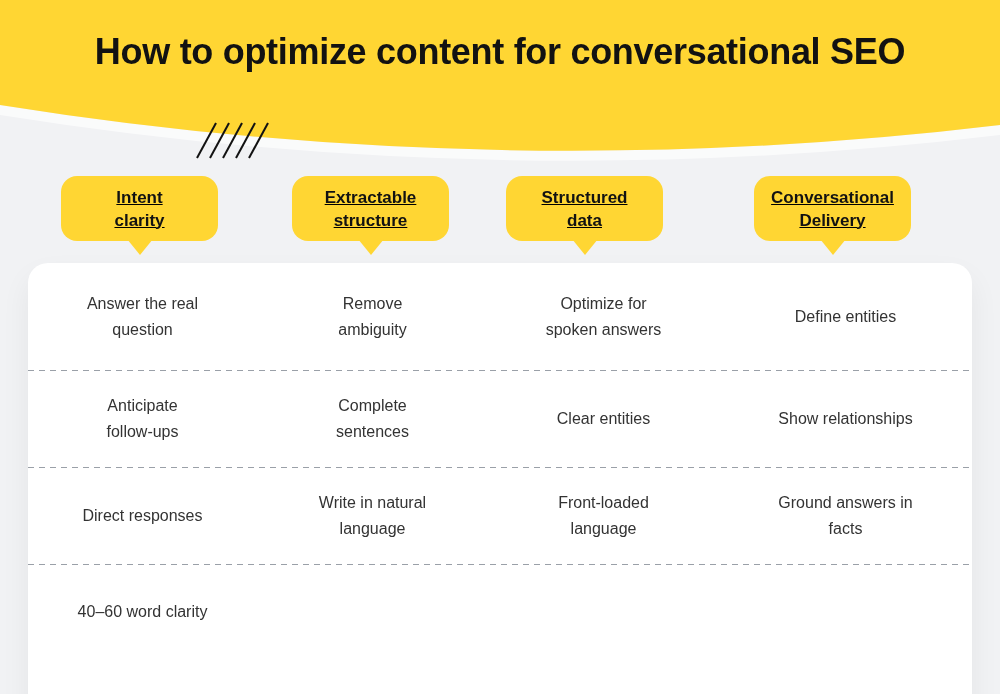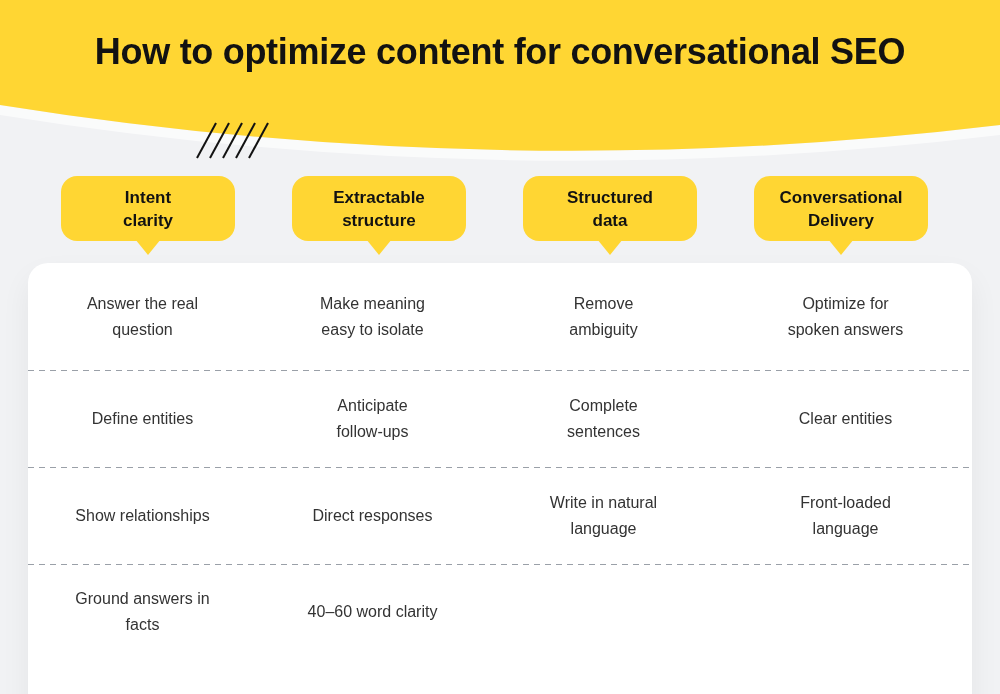--- a/index.html
+++ b/index.html
@@ -17,24 +17,24 @@
   .yellow-curve { fill:var(--accent); }
   .slash { stroke:var(--ink); stroke-width:2; }
   .title {
     position:absolute; top:31px; left:0; right:0;
     text-align:center;
     font-size:36px; font-weight:800; letter-spacing:-0.3px;
     color:var(--ink);
   }
   .tab {
     position:absolute; top:176px;
-    width:174px; height:65px;
+    width:157px; height:65px;
     background:var(--accent);
     border-radius:16px;
-    display:flex; align-items:center; justify-content:center;
+    display:flex; align-items:center; justify-content:center;text-decoration:underline;
   }
   .tab-label {
     white-space:pre-line;
     text-align:center;
     font-size:17px; line-height:23px; font-weight:700;
     color:var(--ink);
   }
   .tab-tail {
     position:absolute; bottom:-14px; left:50%;
     transform:translateX(-50%);
@@ -95,38 +95,36 @@
     <div class="tab" style="left:61px">
       <span class="tab-label">Intent
 clarity</span>
       <span class="tab-tail"></span>
     </div>
     <div class="tab" style="left:292px">
       <span class="tab-label">Extractable
 structure</span>
       <span class="tab-tail"></span>
     </div>
-    <div class="tab" style="left:523px">
+    <div class="tab" style="left:506px">
       <span class="tab-label">Structured
 data</span>
       <span class="tab-tail"></span>
     </div>
     <div class="tab" style="left:754px">
       <span class="tab-label">Conversational
 Delivery</span>
       <span class="tab-tail"></span>
     </div>
   </div>
 
   <div class="card">
     <div class="grid">
       <div class="cell">Answer the real
 question</div>
-      <div class="cell">Make meaning
-easy to isolate</div>
       <div class="cell">Remove
 ambiguity</div>
       <div class="cell">Optimize for
 spoken answers</div>
 
       <div class="cell">Define entities</div>
       <div class="cell">Anticipate
 follow-ups</div>
 
       <div class="cell">Complete

